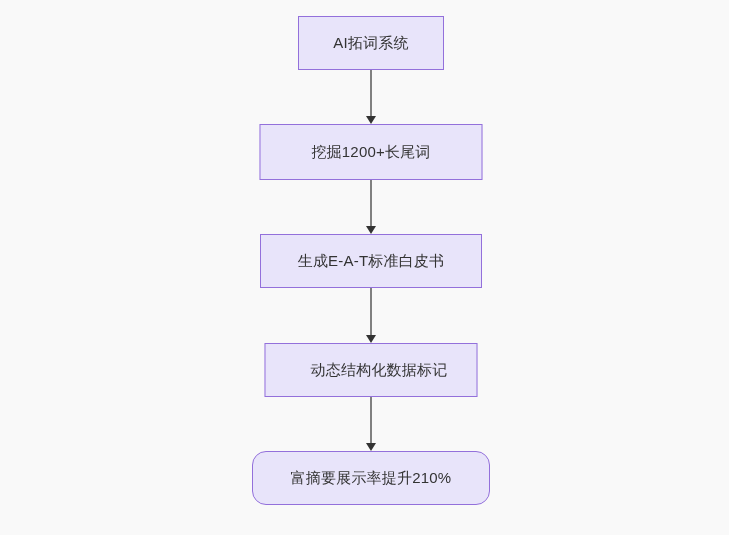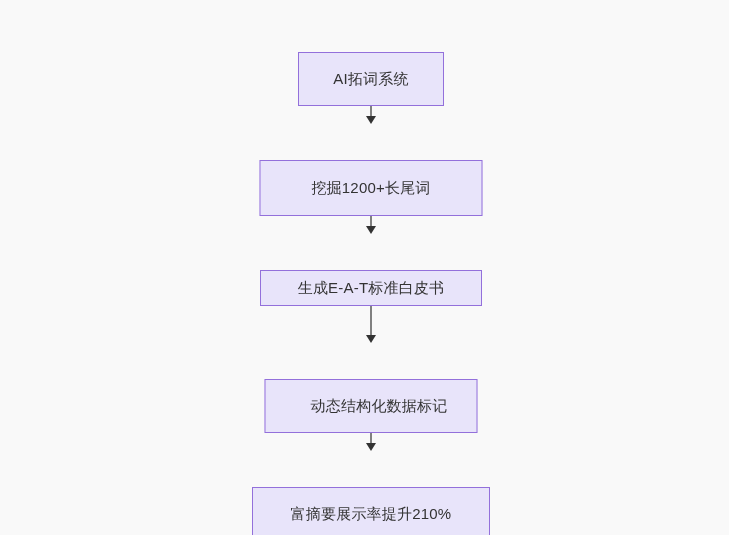--- a/index.html
+++ b/index.html
@@ -20,21 +20,20 @@
   }
   .node {
     position: absolute;
     box-sizing: border-box;
     background: #e8e4fa;
     border: 1.6px solid #9370db;
     display: flex;
     align-items: center;
     justify-content: center;
     transform: translateX(-50%);
-    margin-top: 36px;
   }
   .node-label {
     color: #333333;
     font-size: 15px;
     line-height: 1.2;
     white-space: nowrap;
     letter-spacing: 0.2px;
   }
   .edge {
     position: absolute;
@@ -81,23 +80,23 @@
     <div class="edge-line" style="height: 47px; background: rgb(128, 128, 128);"></div>
     <div class="edge-head" style="top: 46px; border-top-color: rgb(51, 51, 51);"></div>
   </div>
 
   <div class="node" style="left: 371px; top: 16px; width: 146px; height: 54px; background: rgb(232, 228, 250); border-color: rgb(147, 112, 219);">
     <span class="node-label" style="color: rgb(51, 51, 51);">AI拓词系统</span>
   </div>
   <div class="node" style="left: 371px; top: 124px; width: 223px; height: 56px; background: rgb(232, 228, 250); border-color: rgb(147, 112, 219);">
     <span class="node-label" style="color: rgb(51, 51, 51);">挖掘1200+长尾词</span>
   </div>
-  <div class="node" style="left: 371px; top: 234px; width: 222px; height: 36px; background: rgb(232, 228, 250); border-color: rgb(147, 112, 219);">
+  <div class="node" style="left: 371px; top: 234px; width: 222px; height: 54px; background: rgb(232, 228, 250); border-color: rgb(147, 112, 219);">
     <span class="node-label" style="color: rgb(51, 51, 51);">生成E-A-T标准白皮书</span>
   </div>
   <div class="node" style="left: 371px; top: 343px; width: 213px; height: 54px; background: rgb(232, 228, 250); border-color: rgb(147, 112, 219); padding-left: 16px;">
     <span class="node-label" style="color: rgb(51, 51, 51);">动态结构化数据标记</span>
   </div>
-  <div class="node" style="left: 371px; top: 451px; width: 238px; height: 54px; background: rgb(232, 228, 250); border-color: rgb(147, 112, 219);">
+  <div class="node" style="left: 371px; top: 451px; width: 238px; height: 54px; background: rgb(232, 228, 250); border-color: rgb(147, 112, 219); border-radius: 14px;">
     <span class="node-label" style="color: rgb(51, 51, 51);">富摘要展示率提升210%</span>
   </div>
 
 </div>
 
 </body></html>

